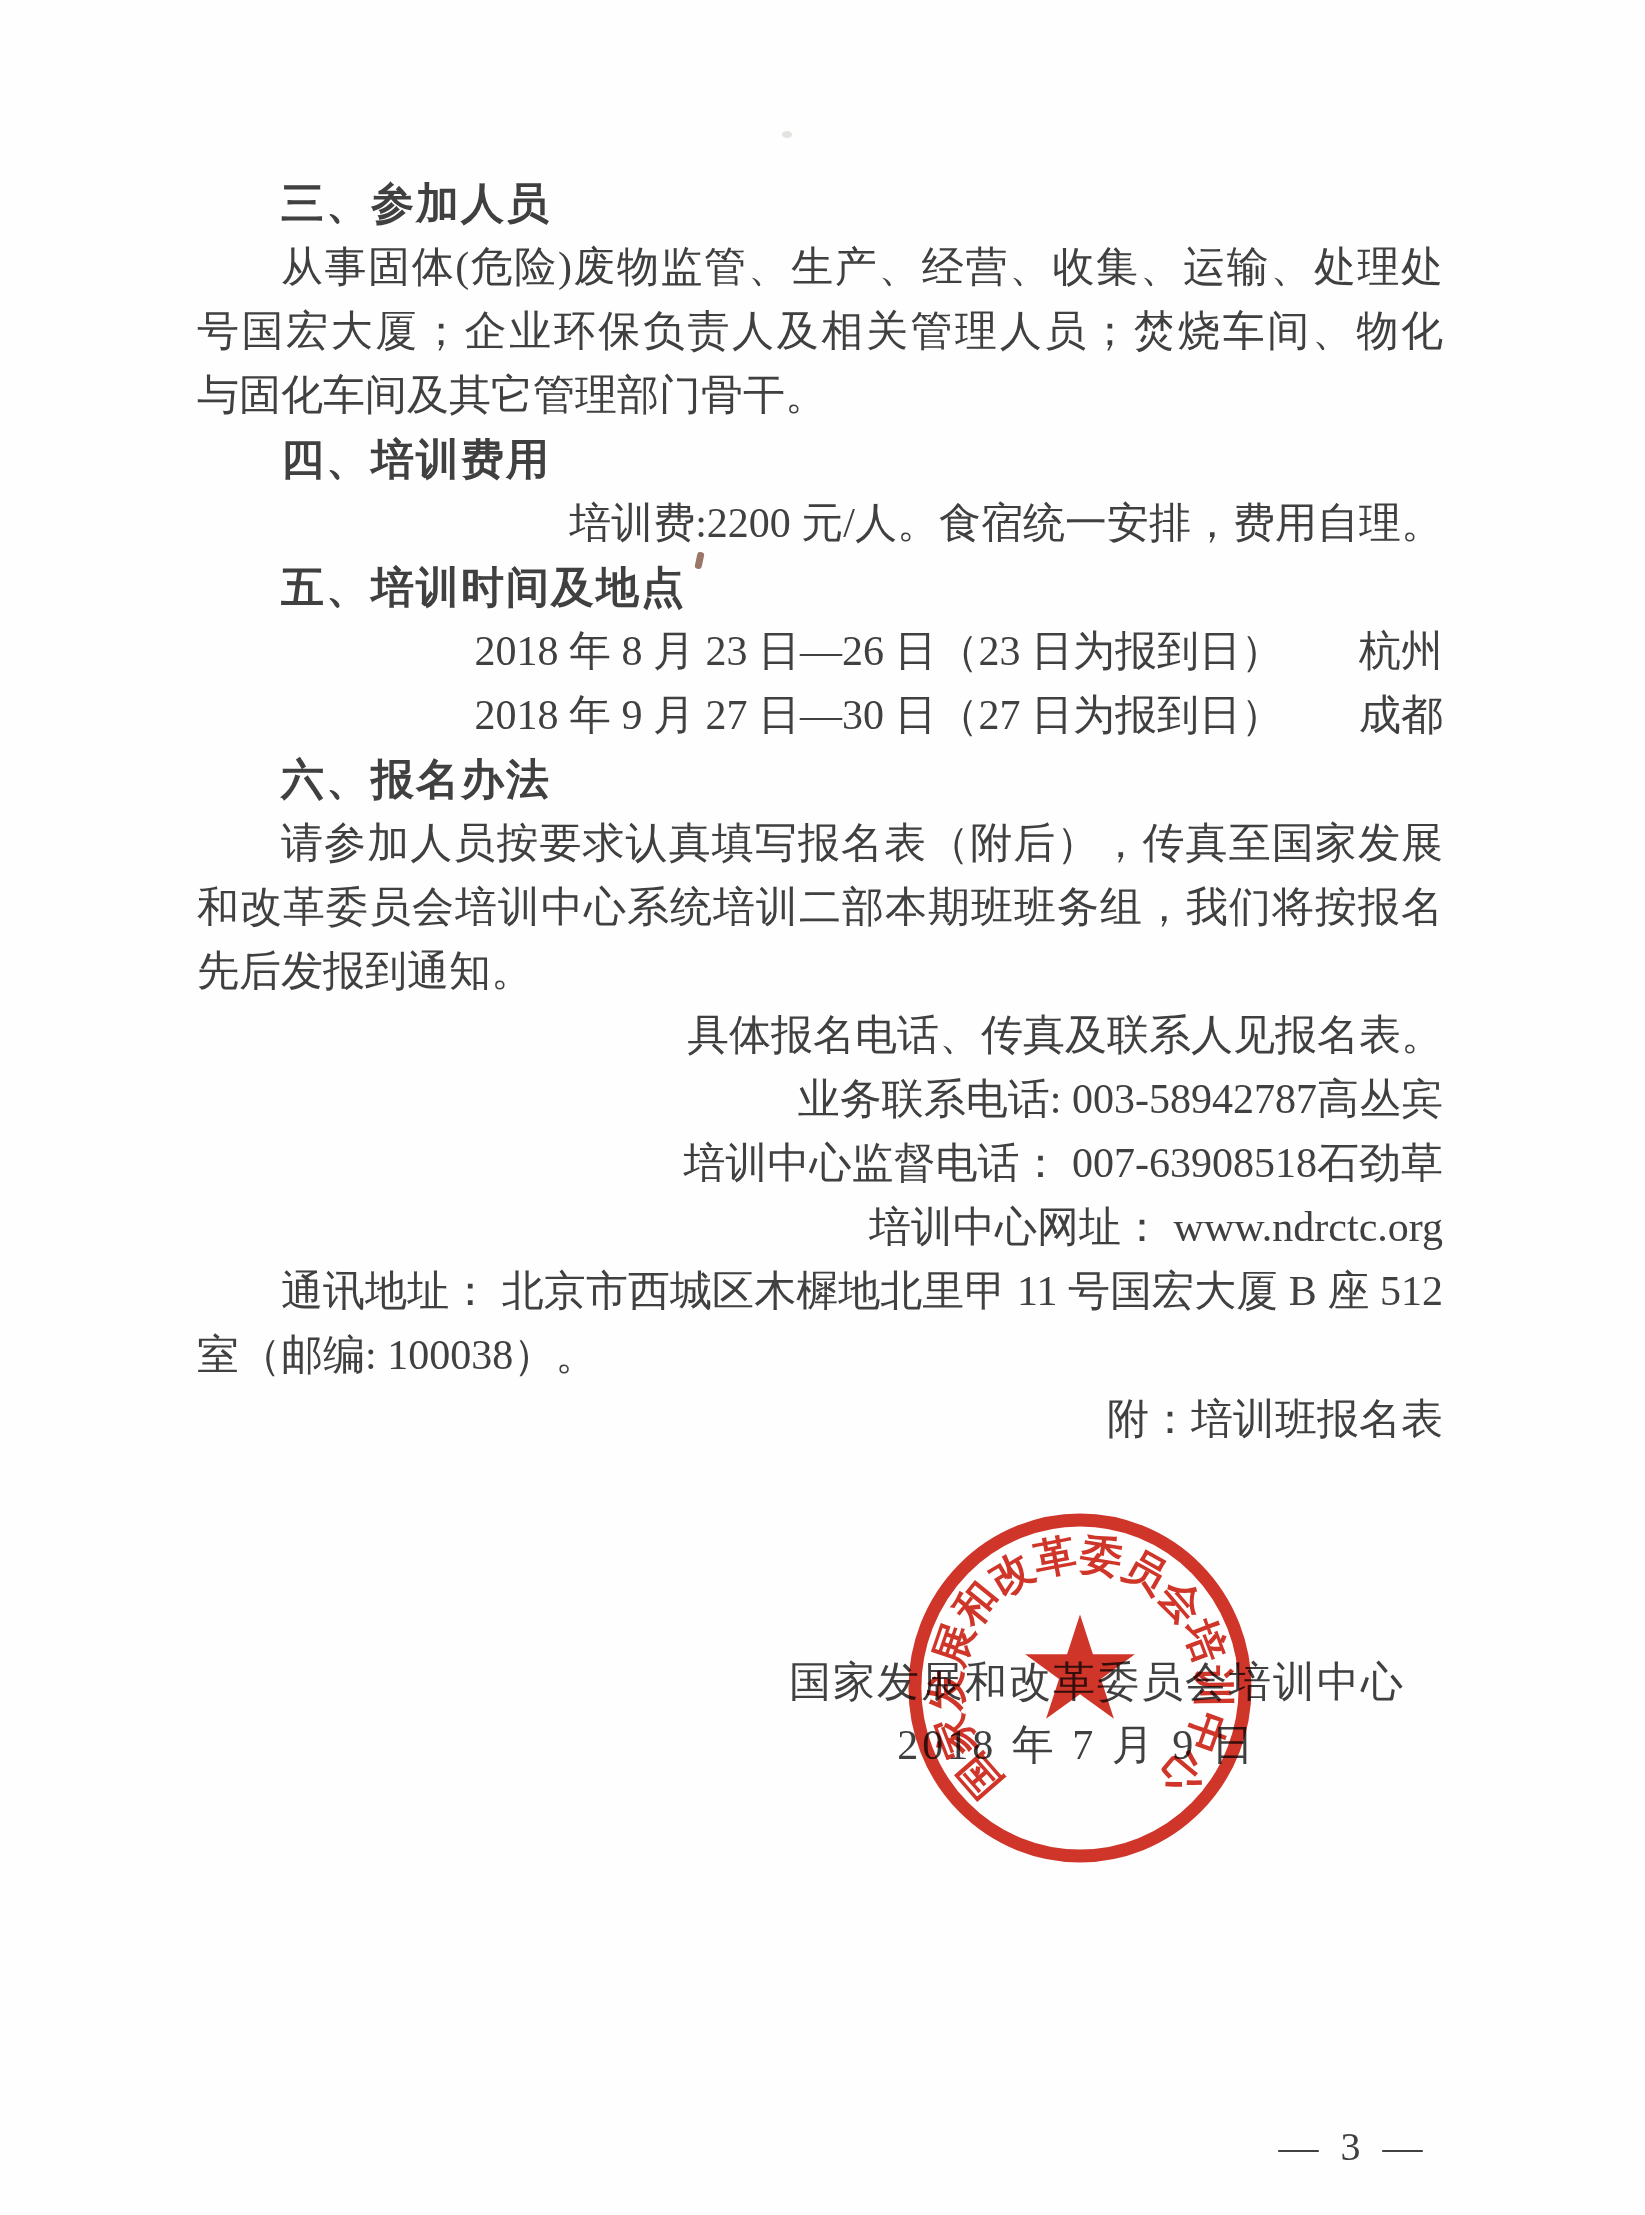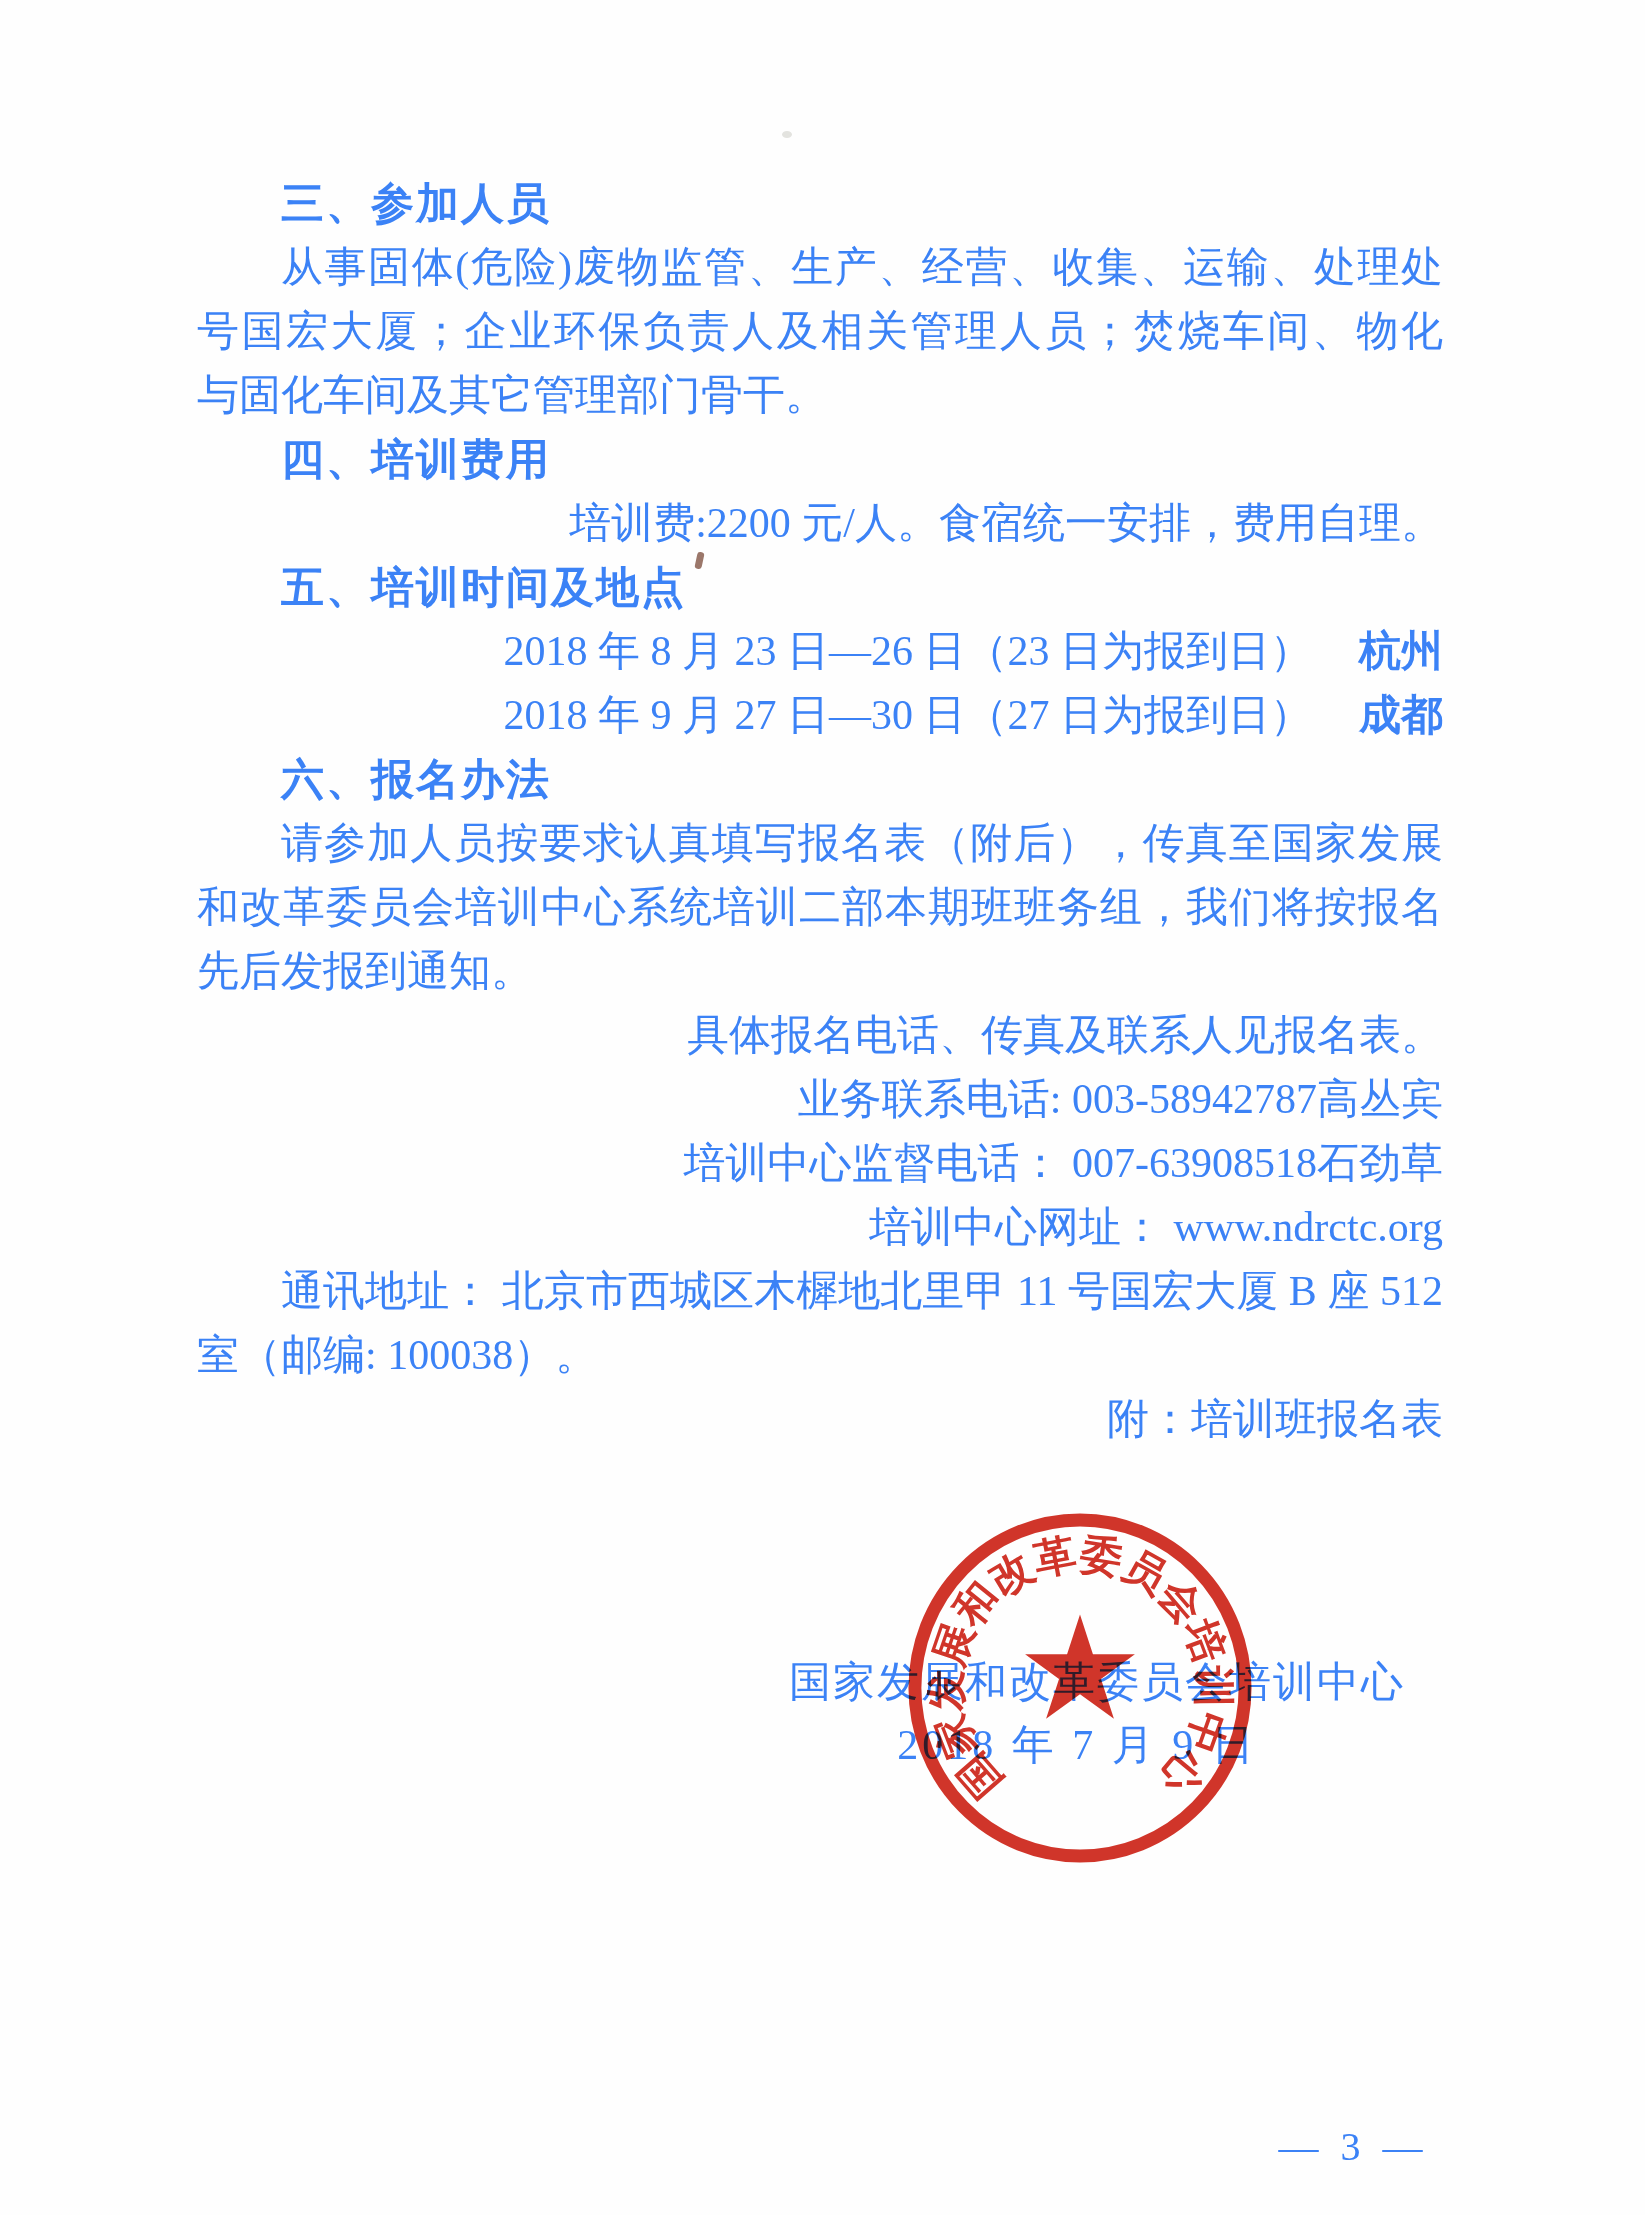--- a/index.html
+++ b/index.html
@@ -1,42 +1,42 @@
 <!DOCTYPE html>
 <html><head>
 <meta charset="utf-8">
 <style>
   html,body{margin:0;padding:0;background:#ffffff;}
   .page{
     position:relative;
     width:1646px;height:2216px;
     background:#fefefefa;
     font-family:"Liberation Serif","DejaVu Serif",serif;
-    color:#3b82f6;
+    color:#404040;
     overflow:hidden;
   }
   .content{
     position:absolute;left:197px;top:171px;width:1246px;
   }
   .line{
     height:64px;line-height:64px;
     font-size:42px;
     white-space:normal;
     overflow:visible;
   }
   .indent{text-indent:84px;text-align:right;}
   .fill{text-align:justify;text-align-last:justify;}
   .heading{
     font-family:"Liberation Sans","DejaVu Sans",sans-serif;
     font-weight:bold;font-size:43px;
     text-indent:84px;
     letter-spacing:2px;
   }
   .sched-note{}
-  .sched-city{margin-left:47px;font-weight:bold;}
+  .sched-city{margin-left:76px;}
   .contact-left{display:inline-block;width:679px;text-indent:0;}
   .sig-org{
     position:absolute;left:739px;top:1650px;width:716px;height:64px;
     line-height:64px;font-size:42px;text-align:center;letter-spacing:2px;
   }
   .sig-date{
     position:absolute;left:739px;top:1713px;width:677px;height:64px;
     line-height:64px;font-size:42px;text-align:center;letter-spacing:4px;
   }
   .seal{

